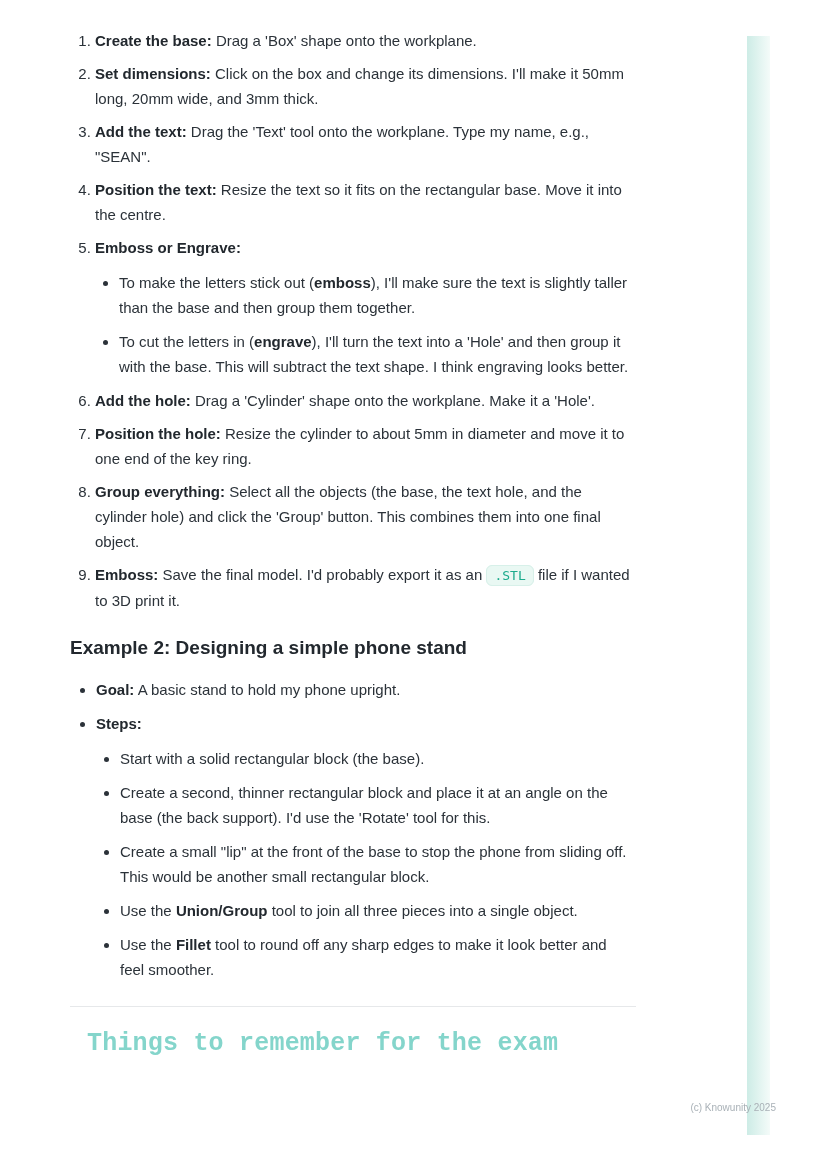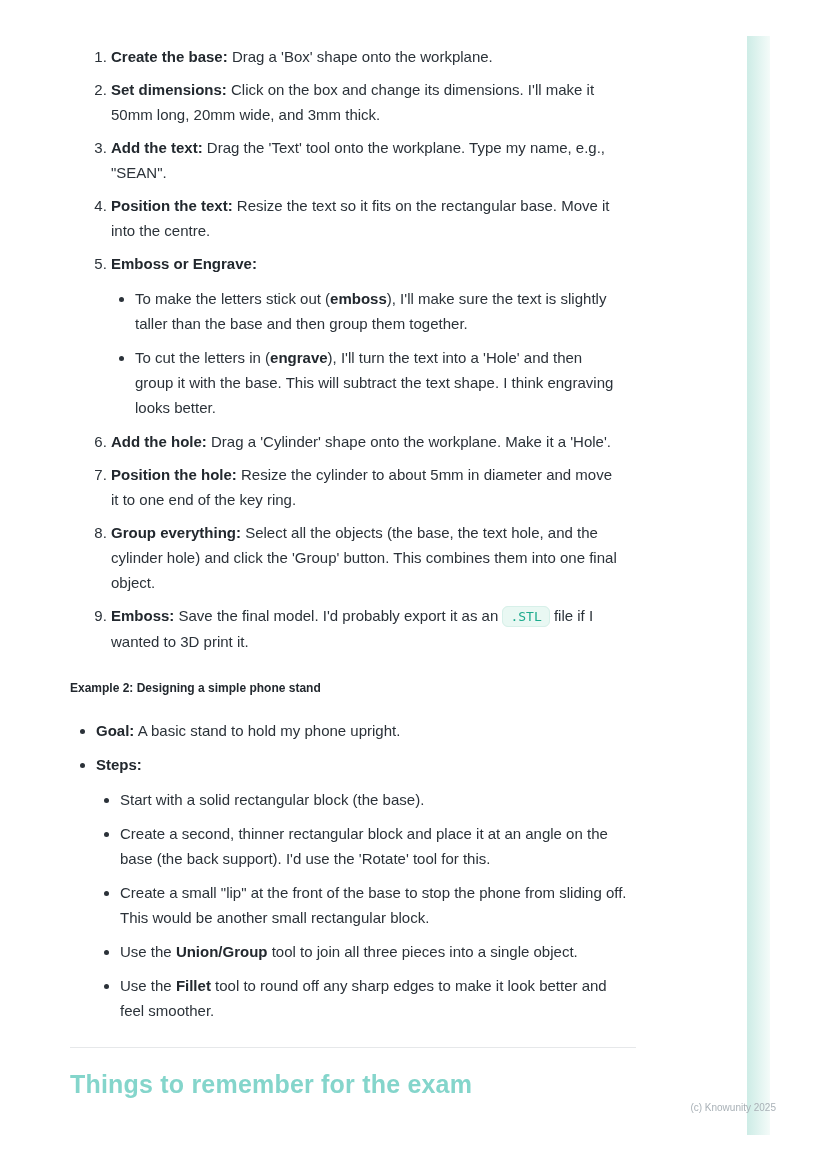--- a/index.html
+++ b/index.html
@@ -9,36 +9,36 @@
     background: #ffffff;
     font-family: "Liberation Sans", "DejaVu Sans", sans-serif;
     color: #2b3239;
     position: relative;
     overflow: hidden;
   }
   .content {
     position: absolute; left: 70px; top: 28px; width: 566px;
     font-size: 15px; line-height: 25px;
   }
-  ol.steps { margin: 16px; padding-left: 25px; }
+  ol.steps { margin: 0; padding-left: 25px; }
   ol.steps > li { margin-bottom: 8px; }
   ul.sub { list-style: disc; margin: 10px 0 4px 0; padding-left: 24px; }
   ul.sub > li { margin-bottom: 9px; }
   ul.top { list-style: disc; margin: 1px; padding-left: 25px; }
   ul.top > li { margin-bottom: 9px; }
   strong { font-weight: bold; color: #22282e; }
   .example-heading {
-    font-weight: bold; font-size: 12px; color: #22282e;
+    font-weight: bold; font-size: 19px; color: #22282e;
     margin: 22px 0 17px 0;
   }
   .divider { border: none; border-top: 1px solid #e6e8ea; margin: 24px 0 0 0; }
   .section-heading {
     font-size: 25px; font-weight: bold;
     color: var(--accent, #84d5cb);
-    margin: 24px 0 0 0; letter-spacing: 0.2px;
+    margin: 24px 0 0 17px; letter-spacing: 0.2px; font-family: Liberation Mono, monospace;
   }
   .code-chip {
     font-family: "DejaVu Sans Mono", "Liberation Mono", monospace;
     font-size: 13px;
     background: var(--code-bg, #e9f8f3);
     color: var(--code-text, #1cab8d);
     padding: 2px 7px; border-radius: 6px;
     border: 1px solid #d7f0e9;
     white-space: nowrap;
   }

